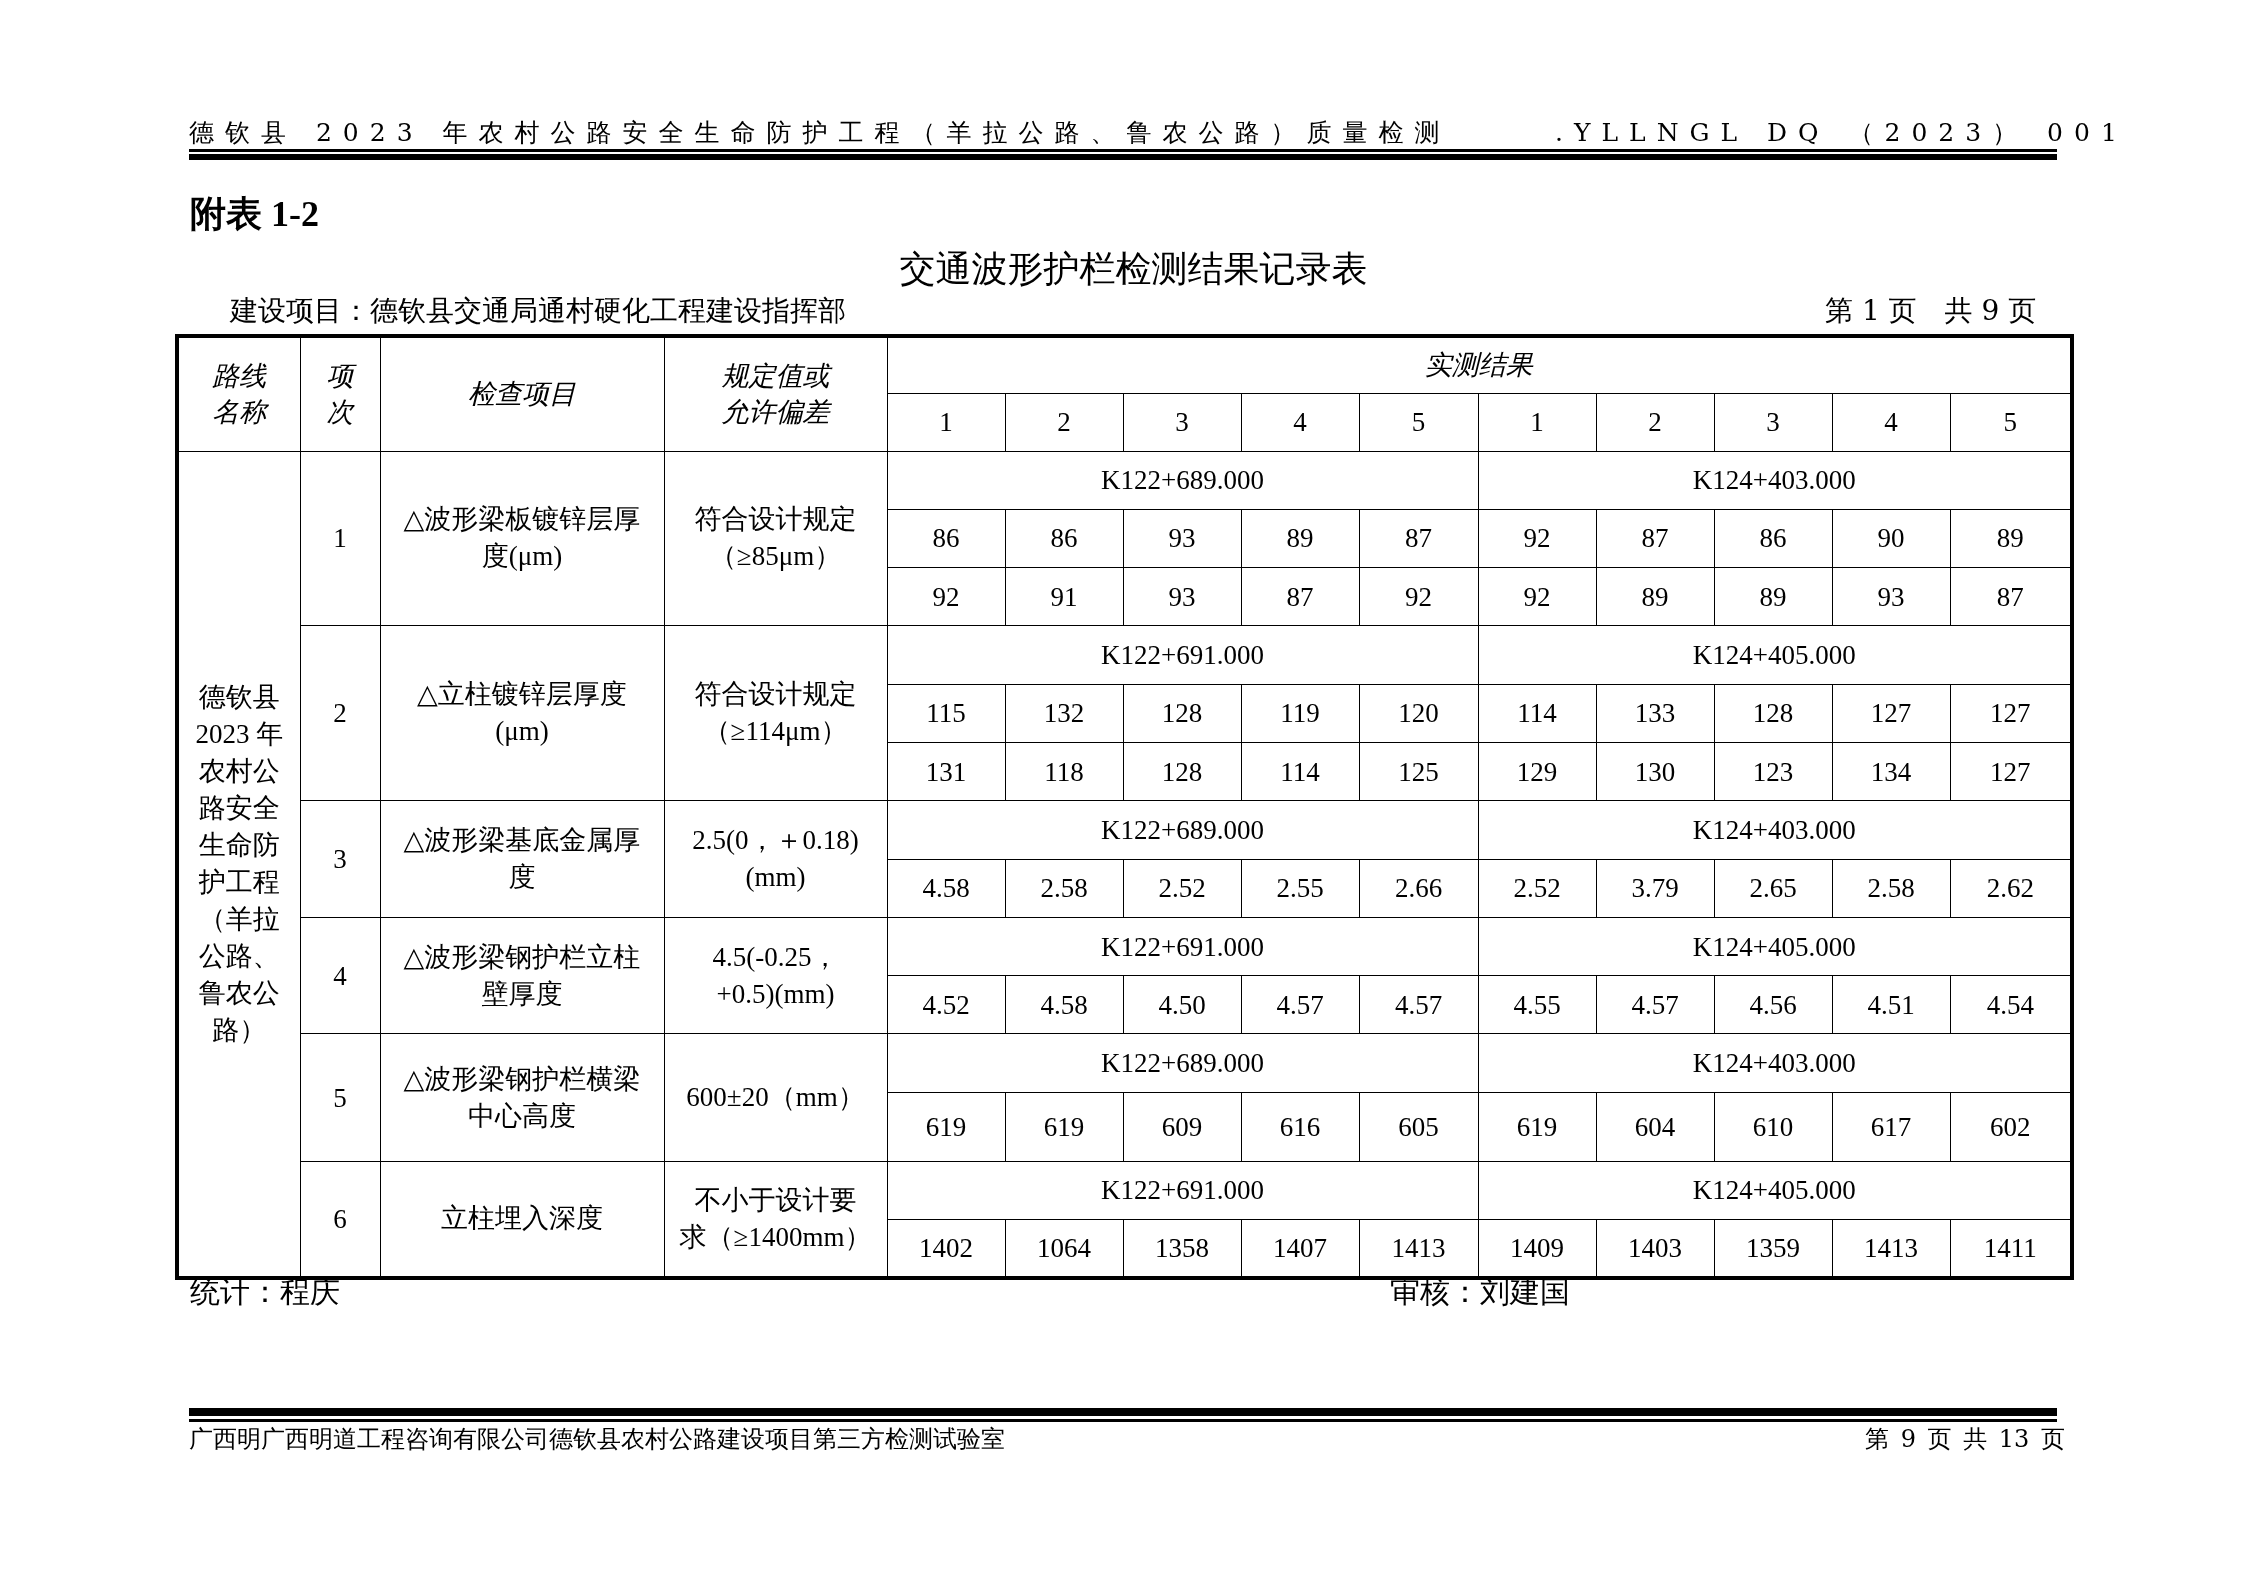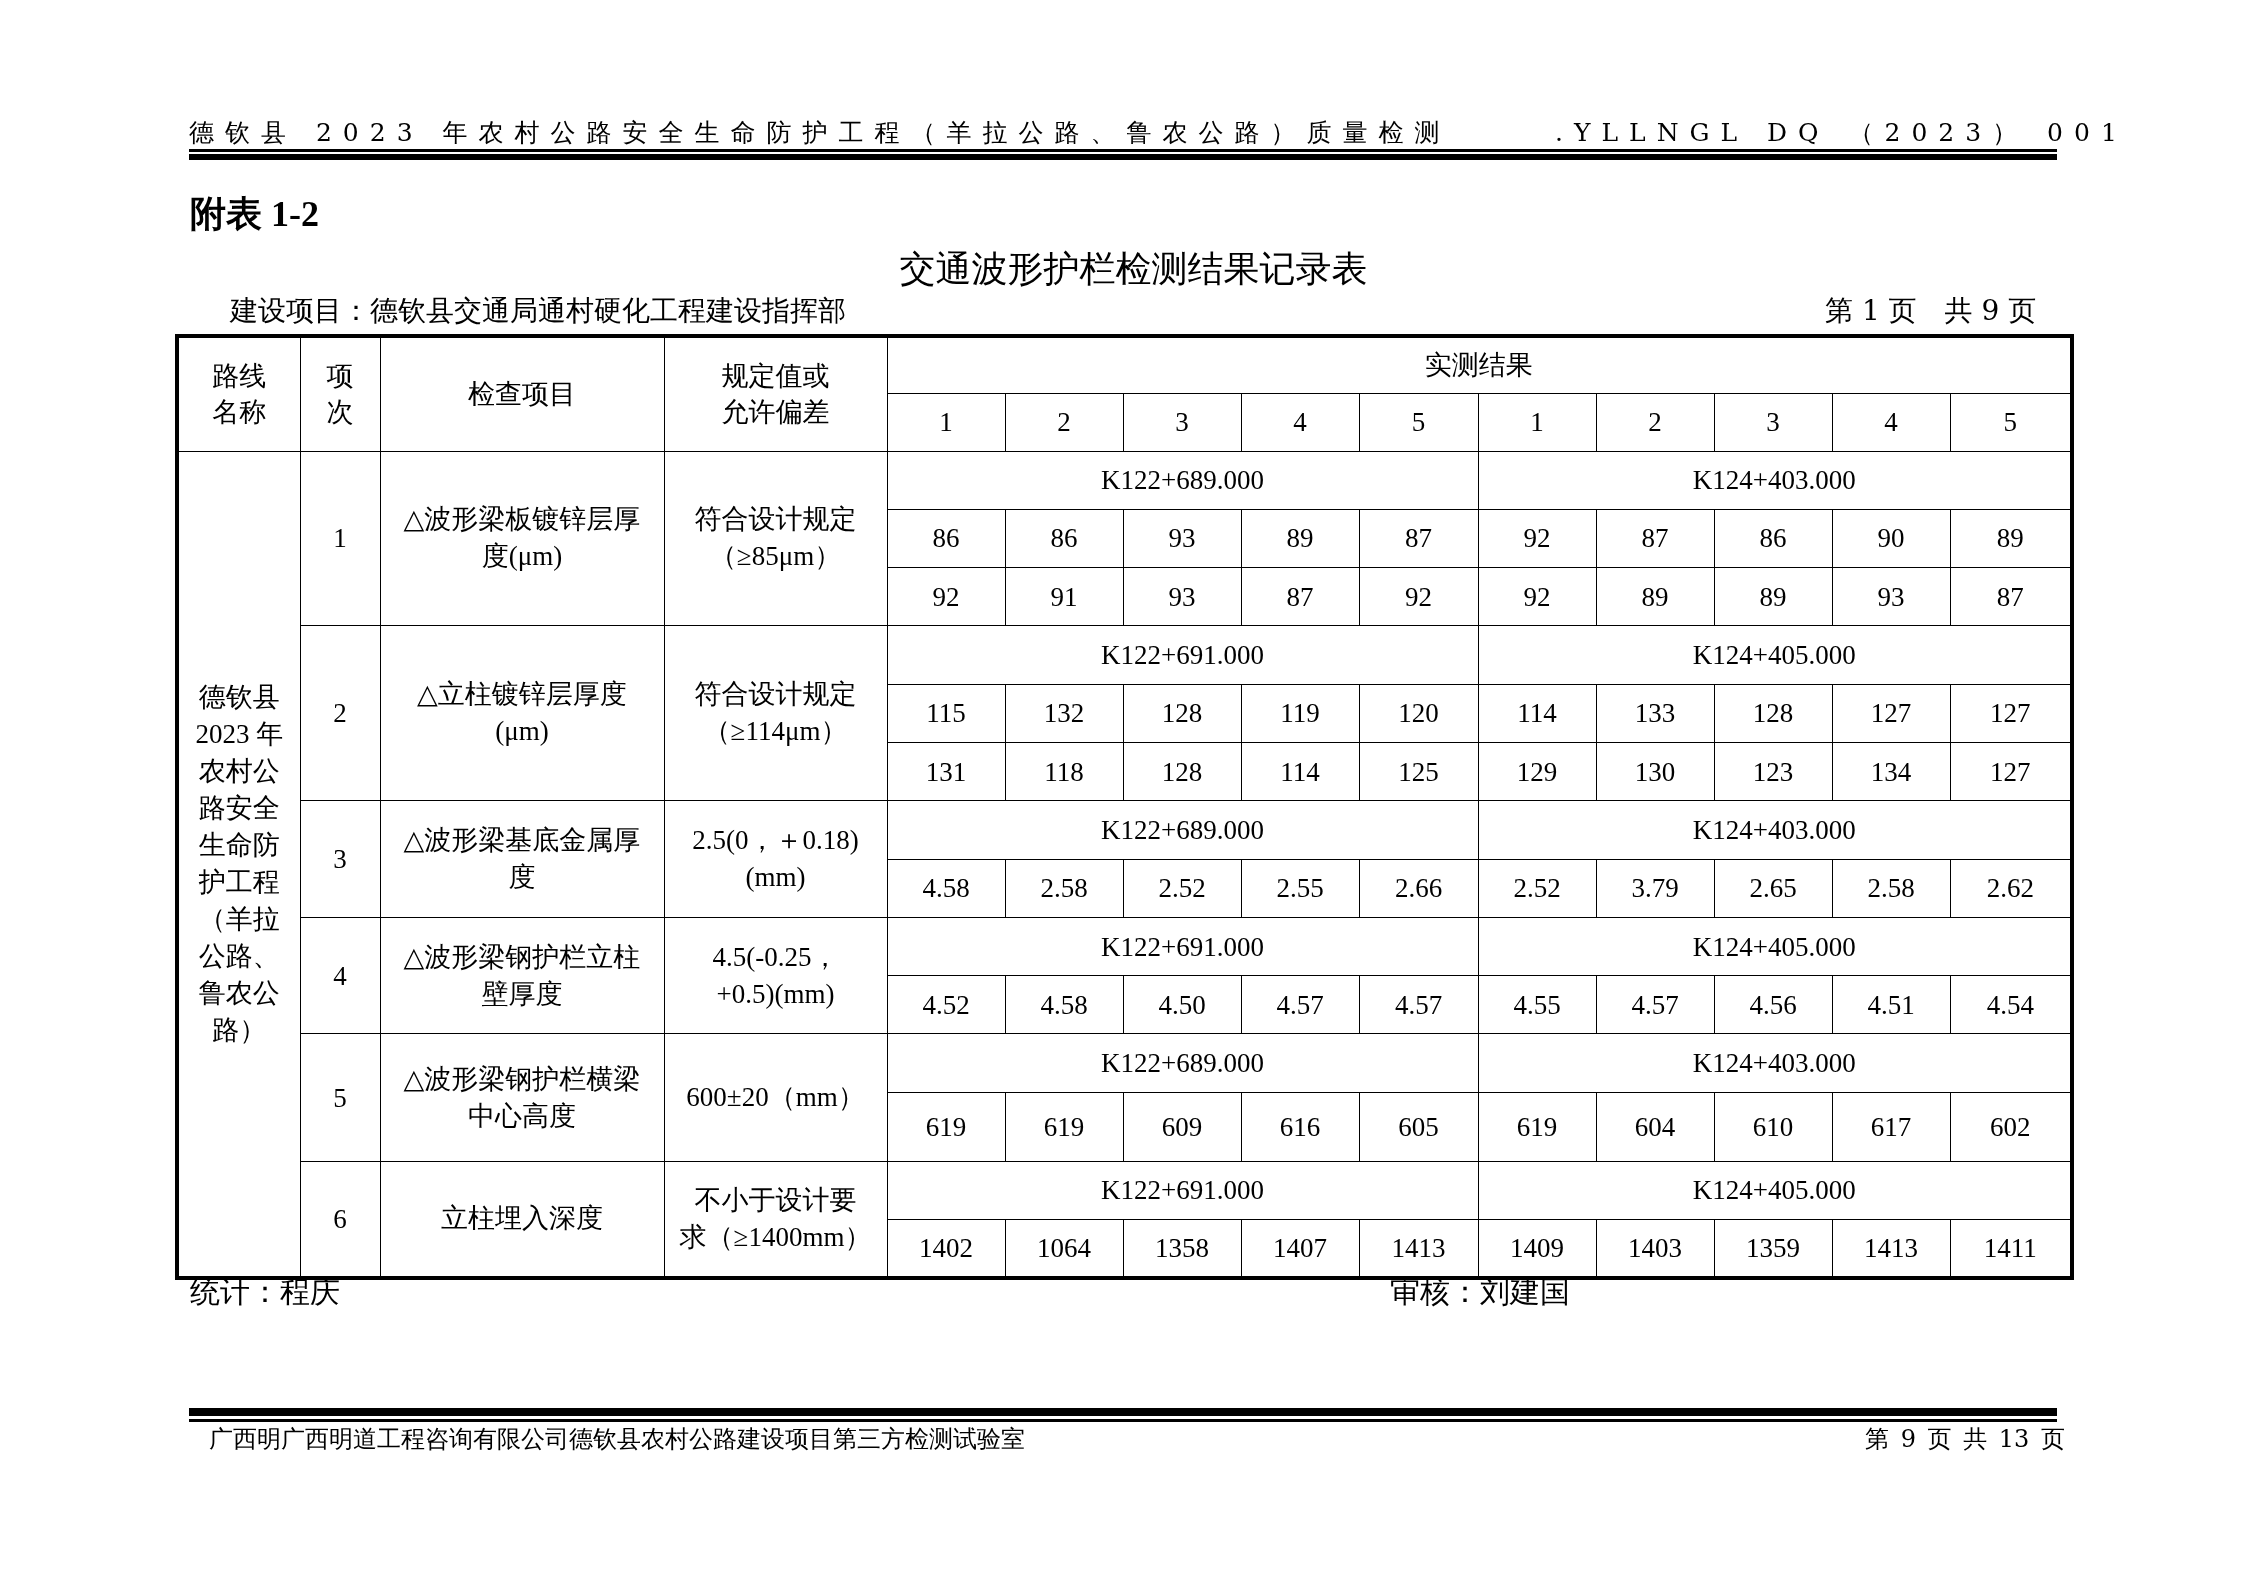--- a/index.html
+++ b/index.html
@@ -19,21 +19,21 @@
                border:4px solid #000; table-layout:fixed; font-size:27px;
                font-family:"Liberation Serif","DejaVu Serif",serif; }
   table.grid td { border:1.5px solid #000; text-align:center; vertical-align:middle;
                   padding:0 4px; line-height:36px; }
   .route-name { line-height:37px !important; font-size:27px; }
   .item-name { line-height:37px !important; }
   #stat { left:190px; top:1272px; font-size:30px; font-family:"DejaVu Sans","Liberation Sans",sans-serif; white-space:nowrap; }
   #review { left:1390px; top:1272px; font-size:30px; font-family:"DejaVu Sans","Liberation Sans",sans-serif; white-space:nowrap; }
   #ftr-line-thick { left:189px; top:1408px; width:1868px; height:8px; background:#000; }
   #ftr-line-thin { left:189px; top:1419px; width:1868px; height:3px; background:#000; }
-  #ftr-left { left:189px; top:1423px; font-size:24px; white-space:nowrap;margin-left:20px; }
+  #ftr-left { left:189px; top:1423px; font-size:24px; white-space:nowrap; }
   #ftr-right { left:1865px; top:1423px; font-size:24px; white-space:nowrap; word-spacing:4px; }
 </style>
 </head>
 <body>
 
 <div class="abs" id="hdr-left">德钦县 2023 年农村公路安全生命防护工程（羊拉公路、鲁农公路）质量检测</div>
 <div class="abs" id="hdr-right">.YLLNGL DQ （2023） 001</div>
 <div class="abs" id="hdr-line-thin"></div>
 <div class="abs" id="hdr-line-thick"></div>
 
@@ -53,21 +53,21 @@
       <col style="width:118px">
       <col style="width:118px">
       <col style="width:119px">
     <col style="width:118px">
       <col style="width:118px">
       <col style="width:118px">
       <col style="width:118px">
       <col style="width:122px">
   </colgroup>
   <tbody id="tbody">
-      <tr style="height: 57px;">
+      <tr style="height: 57px; font-style: italic;">
         <td rowspan="2">
           <div>路线</div>
           <div>名称</div>
         </td>
         <td rowspan="2">
           <div>项</div>
           <div>次</div>
         </td>
         <td rowspan="2">检查项目</td>
         <td rowspan="2">

